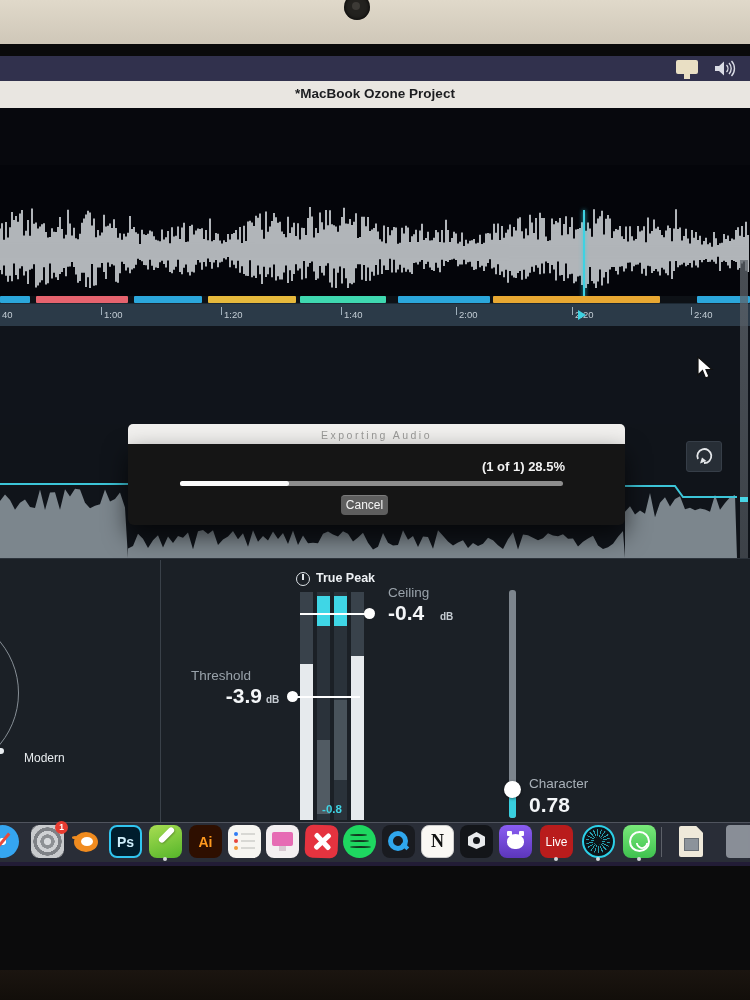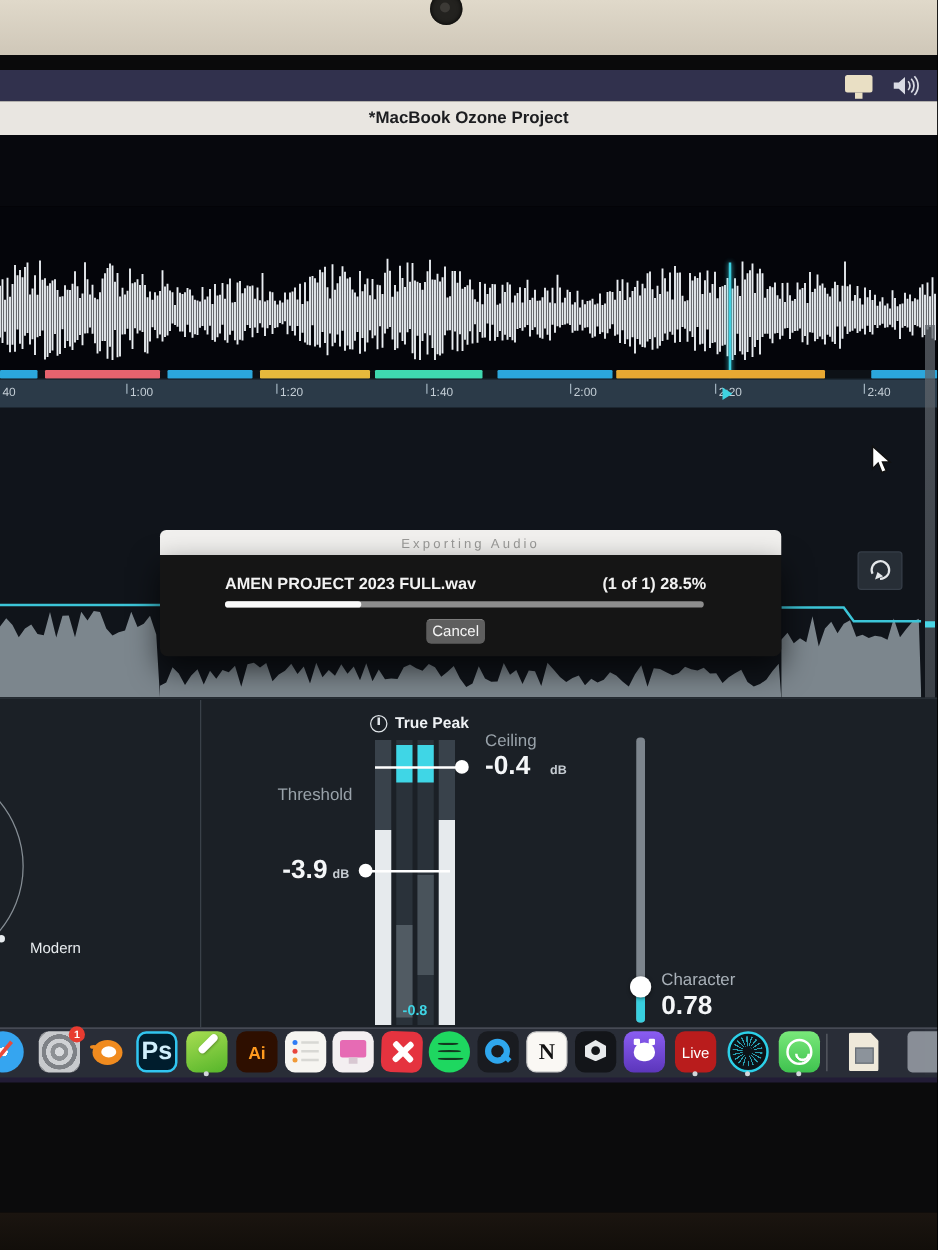--- a/index.html
+++ b/index.html
@@ -115,21 +115,21 @@
   .mfill{position:absolute;left:0;width:13px;background:#e6eaed;}
   .mcyan{position:absolute;left:0;top:4px;width:13px;height:30px;background:#3fd6e6;}
   .mgray{position:absolute;left:0;width:13px;background:#4d575f;}
   #ceil-line{left:300px;top:613px;width:70px;height:2px;background:#fff;}
   #ceil-dot{left:364px;top:608px;width:11px;height:11px;border-radius:50%;background:#fff;}
   #ceil-label{left:388px;top:585px;font-size:13.5px;color:#99a2aa;}
   #ceil-val{left:388px;top:601px;font-size:21px;font-weight:bold;color:#f4f6f8;}
   #ceil-unit{left:440px;top:611px;font-size:10px;font-weight:bold;color:#c6ccd2;}
   #thr-line{left:292px;top:696px;width:68px;height:2px;background:#fff;}
   #thr-dot{left:287px;top:691px;width:11px;height:11px;border-radius:50%;background:#fff;}
-  #thr-label{left:160px;top:628px;width:122px;text-align:right;font-size:13.5px;color:#99a2aa;}
+  #thr-label{left:160px;top:668px;width:122px;text-align:center;font-size:13.5px;color:#99a2aa;}
   #thr-val{left:160px;top:684px;width:102px;text-align:right;font-size:21px;font-weight:bold;color:#f4f6f8;}
   #thr-unit{left:266px;top:694px;font-size:10px;font-weight:bold;color:#c6ccd2;}
   #gr-val{left:310px;top:803px;width:44px;text-align:center;font-size:11.5px;font-weight:bold;color:#3fd4e4;}
   #chr-track{left:509px;top:590px;width:7px;height:228px;background:#7d858d;border-radius:3px;}
   #chr-cyan{left:509px;top:789px;width:7px;height:29px;background:#38cfdf;border-radius:0 0 3px 3px;}
   #chr-knob{left:504px;top:781px;width:17px;height:17px;border-radius:50%;background:#fff;box-shadow:0 1px 3px rgba(0,0,0,.5);}
   #chr-label{left:529px;top:776px;font-size:13.5px;color:#a9b1b9;}
   #chr-val{left:529px;top:793px;font-size:21px;font-weight:bold;color:#f4f6f8;}
 
   
@@ -140,21 +140,21 @@
   .badge{position:absolute;right:-4px;top:-4px;width:13px;height:13px;border-radius:50%;background:#e83b30;
          color:#fff;font-size:8.5px;font-weight:bold;text-align:center;line-height:13px;}
   .lbl{position:absolute;left:0;top:0;width:100%;height:100%;display:flex;align-items:center;justify-content:center;font-weight:bold;}
   .safari{background:radial-gradient(circle at 50% 50%,#fff 0 15%,#35a5f0 16% 70%,#1b6fd8 100%);border-radius:50%;}
   .safari::after{content:'';position:absolute;left:15px;top:6px;width:3px;height:21px;background:#e84a3c;transform:rotate(40deg);}
   .settings{background:radial-gradient(circle,#d8dadd 0 15%,#8d9094 16% 30%,#cfd1d4 31% 45%,#7e8186 46% 60%,#c8cacd 61% 80%,#96989c 81%);}
   .blender{background:transparent;}
   .blender::before{content:'';position:absolute;left:5px;top:7px;width:24px;height:20px;border-radius:50%;background:#f08b1f;}
   .blender::after{content:'';position:absolute;left:12px;top:12px;width:12px;height:9px;border-radius:50%;background:#fff;box-shadow:-12px -4px 0 -3px #f08b1f;}
   .photoshop{background:#001d2d;border:2px solid #31c5f0;box-sizing:border-box;}
-  .photoshop .lbl{color:#cfeefb;font-size:20px;}
+  .photoshop .lbl{color:#cfeefb;font-size:14px;}
   .pen{background:linear-gradient(160deg,#a8dd52,#55b52a);}
   .pen::after{content:'';position:absolute;left:8px;top:7px;width:19px;height:6px;border-radius:3px;background:#fff;transform:rotate(-45deg);box-shadow:0 1px 2px rgba(0,0,0,.3);}
   .illustrator{background:#2e0f00;}
   .illustrator .lbl{color:#ff9a1e;font-size:14px;}
   .reminders{background:#f6f5f1;}
   .reminders i{position:absolute;left:6px;width:4px;height:4px;border-radius:50%;}
   .reminders i::after{content:'';position:absolute;left:7px;top:1px;width:14px;height:2px;background:#d8d8d4;}
   .display-app{background:#f3eff1;}
   .display-app::before{content:'';position:absolute;left:6px;top:7px;width:21px;height:14px;background:#e66bb4;border-radius:2px;}
   .display-app::after{content:'';position:absolute;left:13px;top:21px;width:7px;height:5px;background:#d8c8d2;}
@@ -426,21 +426,20 @@
       <path d="M4 13 A7 7 0 1 1 10 17" stroke="#e4e7ea" stroke-width="1.8" fill="none"></path>
       <polygon points="6,17.5 12.5,15 8,11.5" fill="#e4e7ea"></polygon>
     </svg>
   </div>
   <div class="abs" id="edge-strip"></div>
   <div class="abs" id="edge-dash"></div>
 
   <div class="abs" id="dlg-head"></div>
   <div class="abs" id="dlg-title">Exporting Audio</div>
   <div class="abs" id="dlg-body"></div>
-  <div class="abs" id="dlg-file">AMEN PROJECT 2023 FULL.wav</div>
   <div class="abs" id="dlg-count">(1 of 1) 28.5%</div>
   <div class="abs" id="dlg-track">
       <div class="abs" id="dlg-fill" style="width: 109.155px;"></div>
     </div>
   <div class="abs" id="dlg-cancel">Cancel</div>
 
   <div class="abs" id="limiter"></div>
   <div class="abs" id="lim-divider"></div>
   <div class="abs" id="knob-arc"></div>
   <div class="abs" id="knob-dot"></div>

